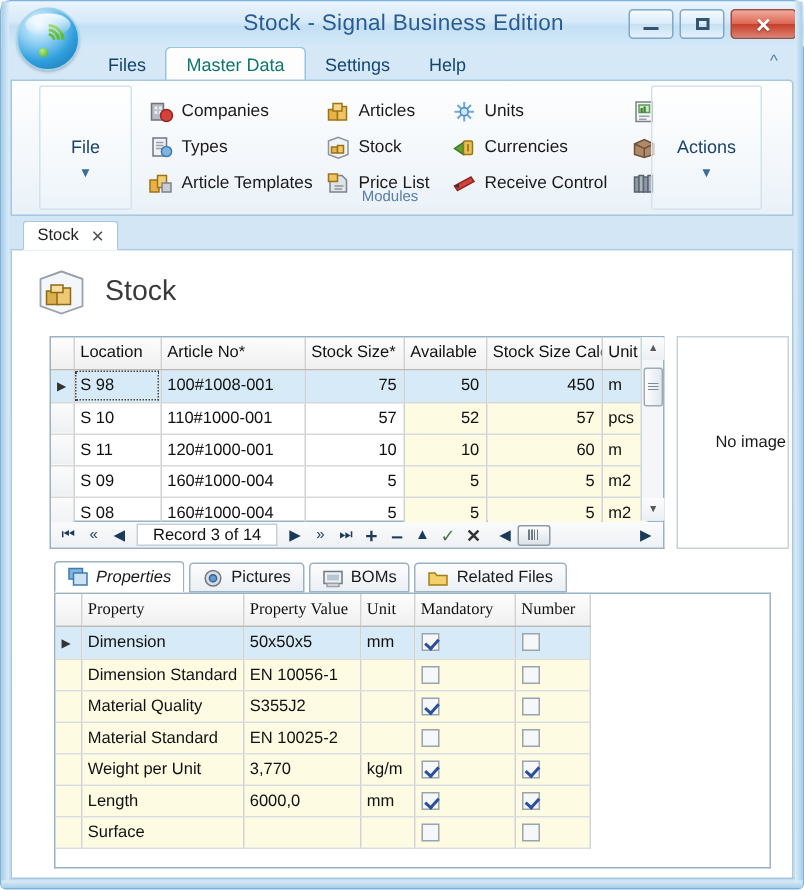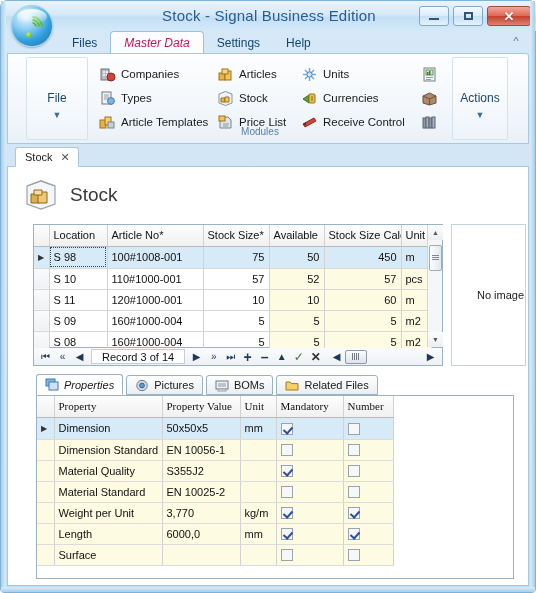--- a/index.html
+++ b/index.html
@@ -86,43 +86,43 @@
     display: flex; align-items: flex-end;
   }
   .rtab {
     height: 22px; padding: 0 13px; line-height: 22px;
     font-size: 12px; color: #13456f; white-space: nowrap;
   }
   .rtab.active {
     background: #fdfdfd;
     border: 1px solid #9cc2dd; border-bottom: none;
     border-radius: 4px 4px 0 0;
-    color: #be185d;
-    height: 23px; line-height: 22px; font-style: italic;
+    color: #0f766e;
+    height: 23px; line-height: 22px;
   }
   .ribbon-collapse {
     position: absolute; right: 12px; top: 34px;
     width: 14px; height: 14px; color: #4b7ba5; font-size: 11px; text-align: center;
   }
 
   
   .ribbon {
     position: absolute; left: 6px; top: 52px; right: 6px; height: 91px;
     background: linear-gradient(to bottom,#fdfefe 0%, #f3f7fb 60%, #e9f1f8 100%);
     border: 1px solid #a8c8e0;
     border-radius: 0 3px 0 0;
   }
   .grp {
     position: absolute; top: 3px; bottom: 3px;
     border: 1px solid #d4e2ee; border-radius: 2px;
     background: linear-gradient(to bottom, rgba(255,255,255,.85), rgba(238,245,250,.6));
   }
   .grp-file { left: 18px; width: 62px; }
   .grp-modules { left: 86px; right: 102px; border-color: transparent; background: none; }
-  .grp-actions { right: 20px; width: 56px; }
+  .grp-actions { right: 20px; width: 74px; }
   .grp-big-label {
     position: absolute; left: 0; right: 0; top: 33px; text-align: center;
     font-size: 12px; color: #1b4568;
   }
   .grp-caret {
     position: absolute; left: 0; right: 0; top: 52px; text-align: center;
     font-size: 9px; color: #3d6e97;
   }
   .grp-title {
     position: absolute; left: 0; right: 0; bottom: 2px; text-align: center;

